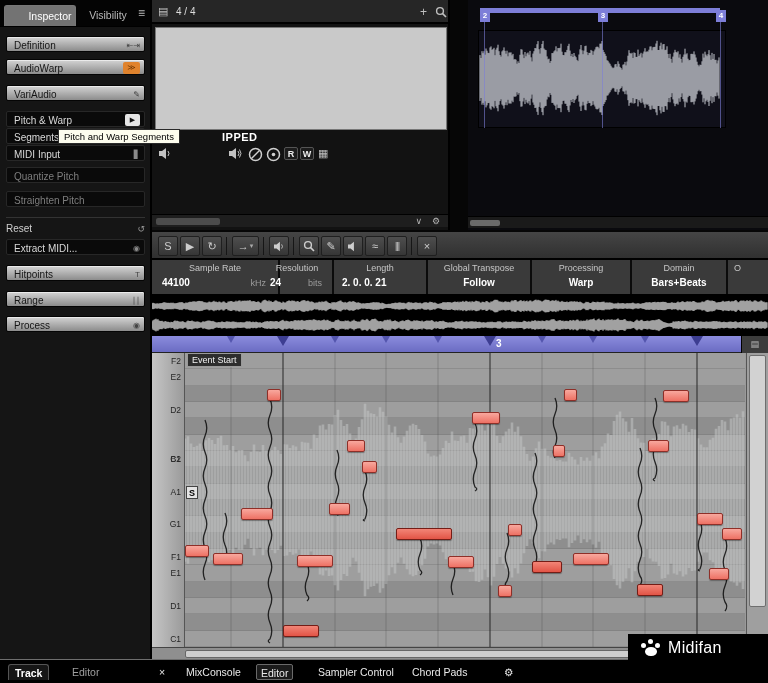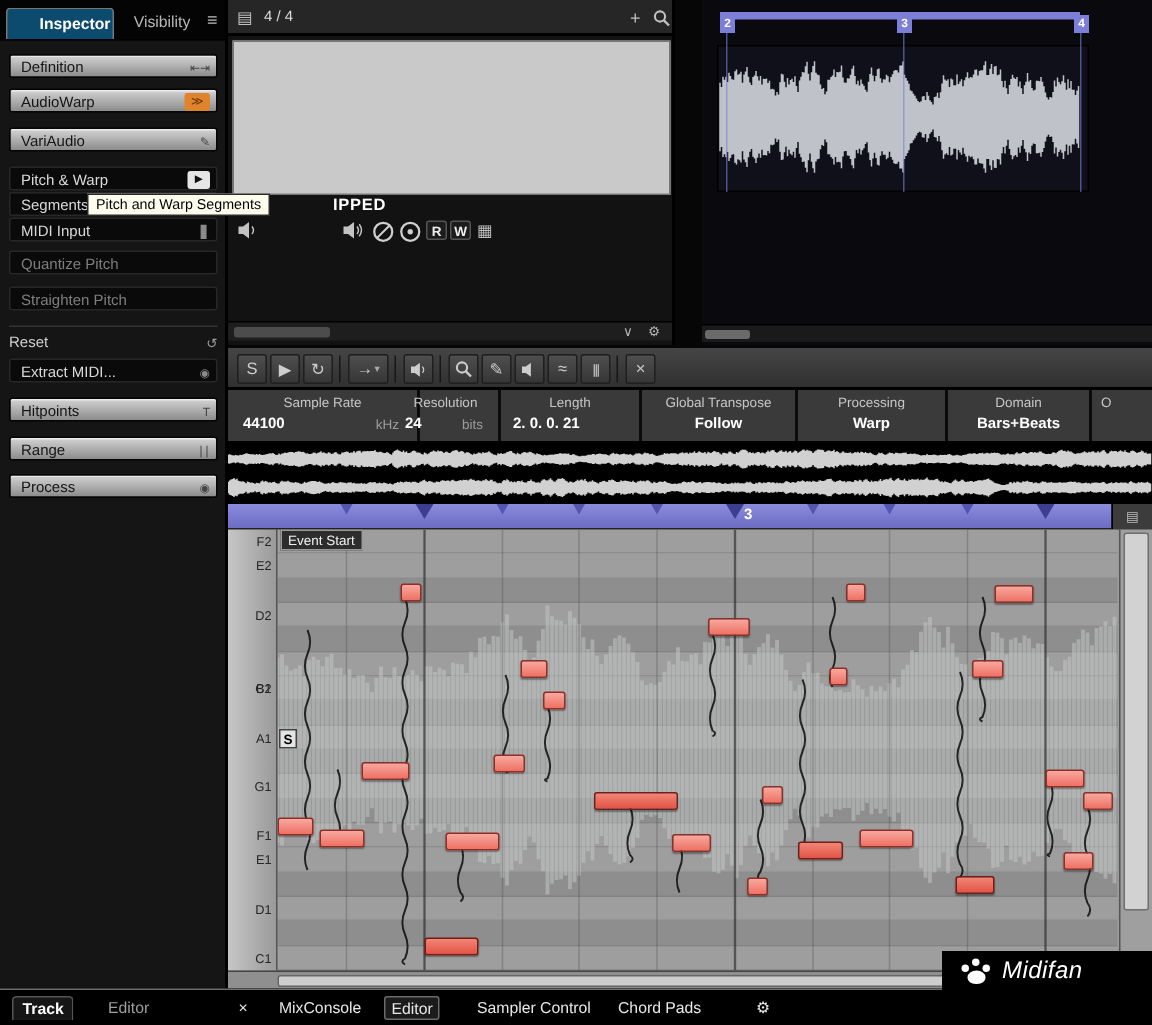--- a/index.html
+++ b/index.html
@@ -5,21 +5,21 @@
   *{margin:0;padding:0;box-sizing:border-box;}
   html,body{background:#000;}
   body{font-family:"Liberation Sans",sans-serif;}
   #app{position:relative;width:768px;height:683px;background:#060606;color:#ddd;font-size:10px;overflow:hidden;}
   .fill{position:absolute;left:0;top:0;}
 
   
   #sidebar{position:absolute;left:0;top:0;width:152px;height:659px;background:#151515;border-right:2px solid #000;}
   .sb-tabs{position:absolute;left:0;top:0;width:100%;height:27px;background:#040404;border-bottom:1px solid #000;}
   .sb-tab{position:absolute;top:5px;height:21px;line-height:20px;font-size:10.5px;color:#b8b8b8;text-align:center;cursor:default;}
-  .sb-tab.active{background:#0c4a6e;border:1px solid #777;border-bottom:none;border-radius:3px 3px 0 0;color:#fff;font-weight:bold;padding-left:20px;}
+  .sb-tab.active{background:#737373;border:1px solid #777;border-bottom:none;border-radius:3px 3px 0 0;color:#fff;font-weight:normal;padding-left:20px;}
   .sb-menu{position:absolute;right:5px;top:6px;font-size:12px;color:#bbb;}
   .insp-btn{position:absolute;left:6px;width:139px;height:16px;border-radius:2px;font-size:10px;display:flex;align-items:flex-end;padding:0 4px 0 7px;}
   .b-gray{background:linear-gradient(#d4d4d4,#8c8c8c);border:1px solid #050505;color:#151515;box-shadow:inset 0 1px 0 rgba(255,255,255,.55);}
   .b-black{background:#0a0a0a;border:1px solid #272727;color:#d9d9d9;}
   .b-dim{color:#7e7e7e;}
   .chip{margin-left:auto;font-size:8px;line-height:11px;color:#444;}
   .chip-warp{background:#e0832d;color:#6b3400;width:17px;height:12px;text-align:center;border-radius:2px;font-size:8px;}
   .chip-lite{background:#e6e6e6;color:#111;width:15px;height:12px;text-align:center;border-radius:2px;font-size:7px;line-height:12px;}
   .chip-dk{color:#8a8a8a;}
   .sb-div{position:absolute;left:6px;width:139px;height:1px;background:#333;}
@@ -95,21 +95,21 @@
 
   
   #bottombar{position:absolute;left:0;top:659px;width:768px;height:24px;background:#000;border-top:1px solid #6e6e6e;}
   .btab{position:absolute;top:4px;height:16px;line-height:16px;font-size:10.5px;color:#9f9f9f;padding:0 6px;}
   .btab.active{color:#fff;font-weight:bold;border:1px solid #555;border-bottom:none;border-radius:3px 3px 0 0;background:#161616;}
   .bitem{position:absolute;top:4px;height:16px;line-height:16px;font-size:10.5px;color:#e8e8e8;padding:0 4px;}
   .bitem.chip-active{border:1px solid #6a6a6a;border-radius:2px;background:#1b1b1b;}
 
   
   #wmbox{position:absolute;left:628px;top:634px;width:140px;height:26px;background:#000;z-index:88;}
-  #watermark{position:absolute;left:641px;top:636px;width:122px;height:24px;z-index:90;display:flex;align-items:center;gap:6px;font-style:italic;}
+  #watermark{position:absolute;left:641px;top:636px;width:122px;height:24px;z-index:90;display:flex;align-items:center;gap:6px;}
   .paw{position:relative;width:21px;height:19px;}
   .paw i{position:absolute;background:#fff;border-radius:50%;}
   .paw .t1{left:0;top:4px;width:5px;height:5px;}
   .paw .t2{left:7px;top:0;width:5px;height:5px;}
   .paw .t3{left:14px;top:4px;width:5px;height:5px;}
   .paw .pad{left:4px;top:8px;width:12px;height:9px;border-radius:50% 50% 46% 46%;}
   .wmtext{color:#fff;font-size:16px;letter-spacing:.3px;}
 </style>
 </head>
 <body>

